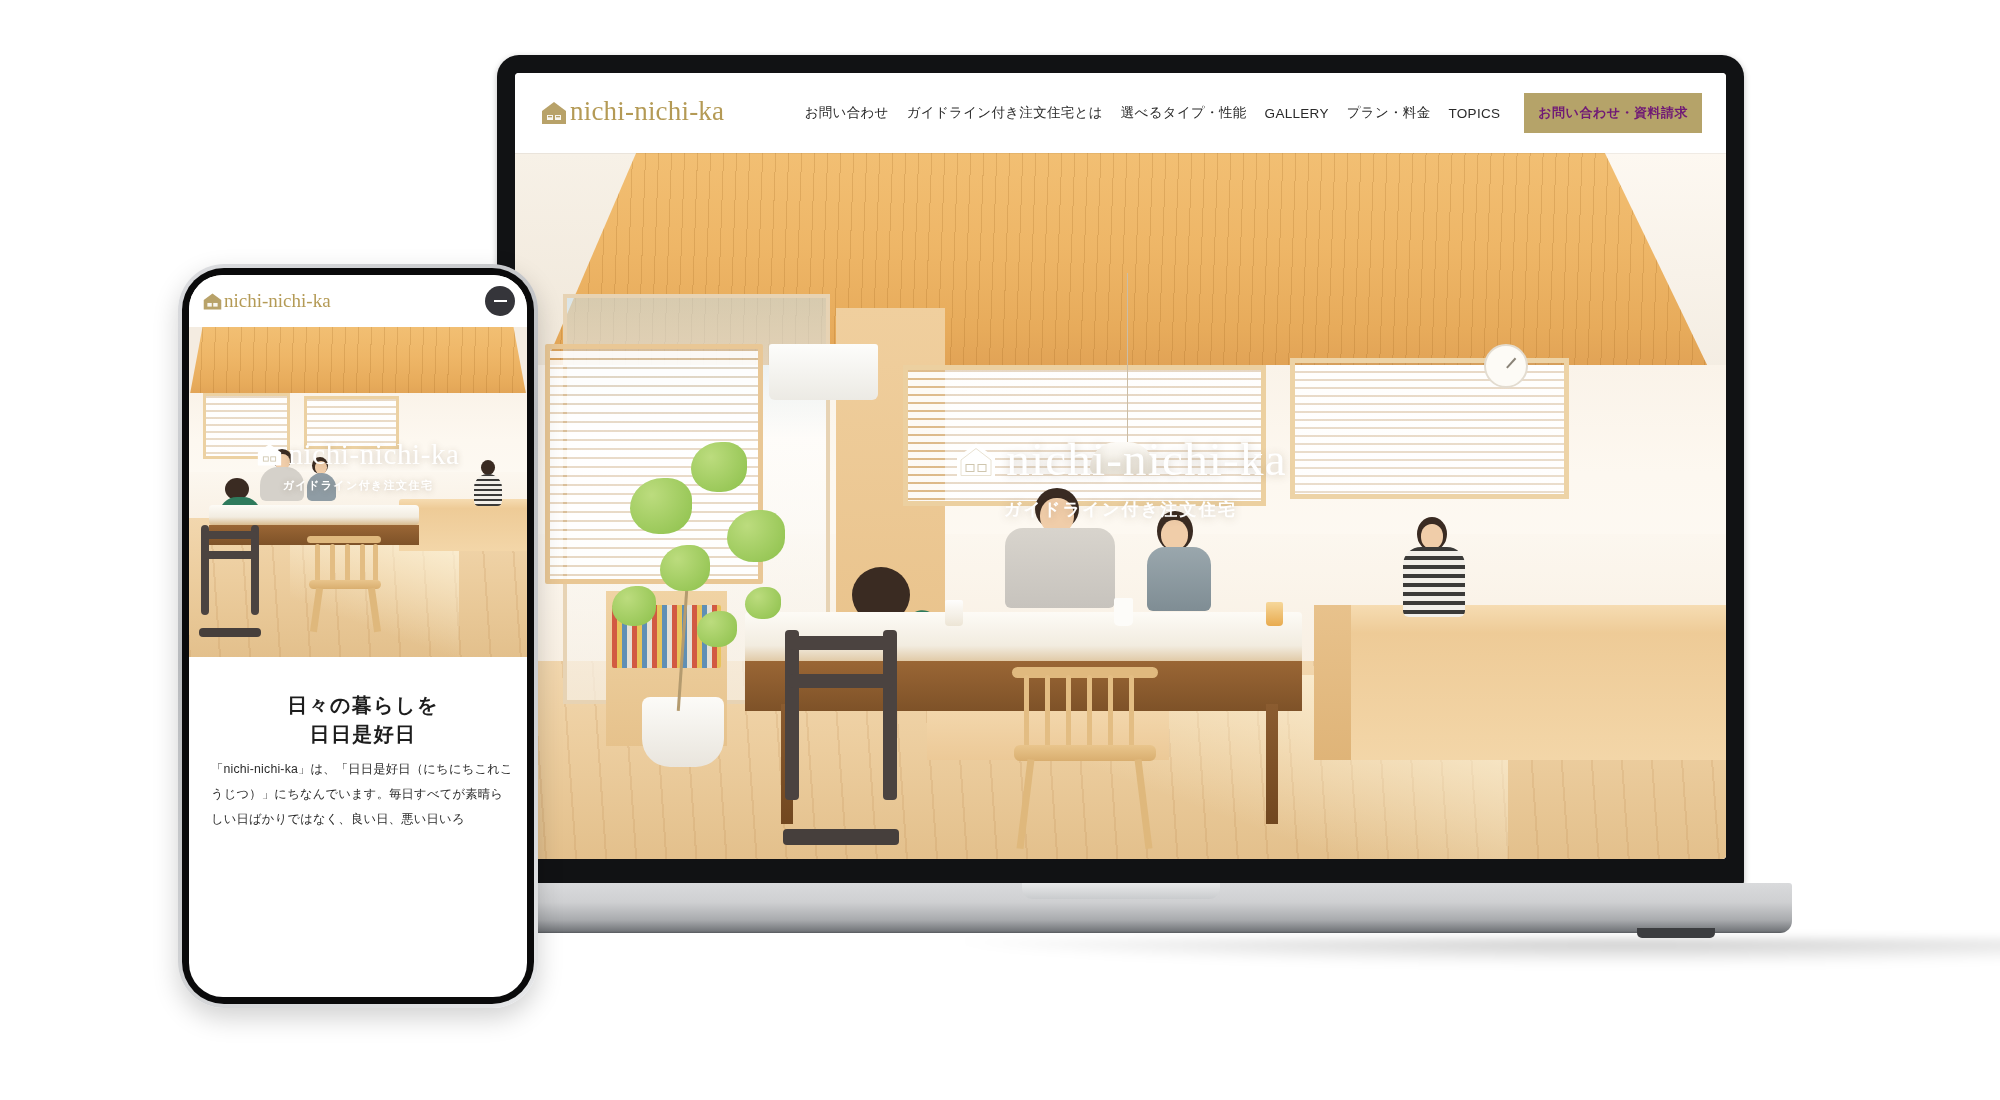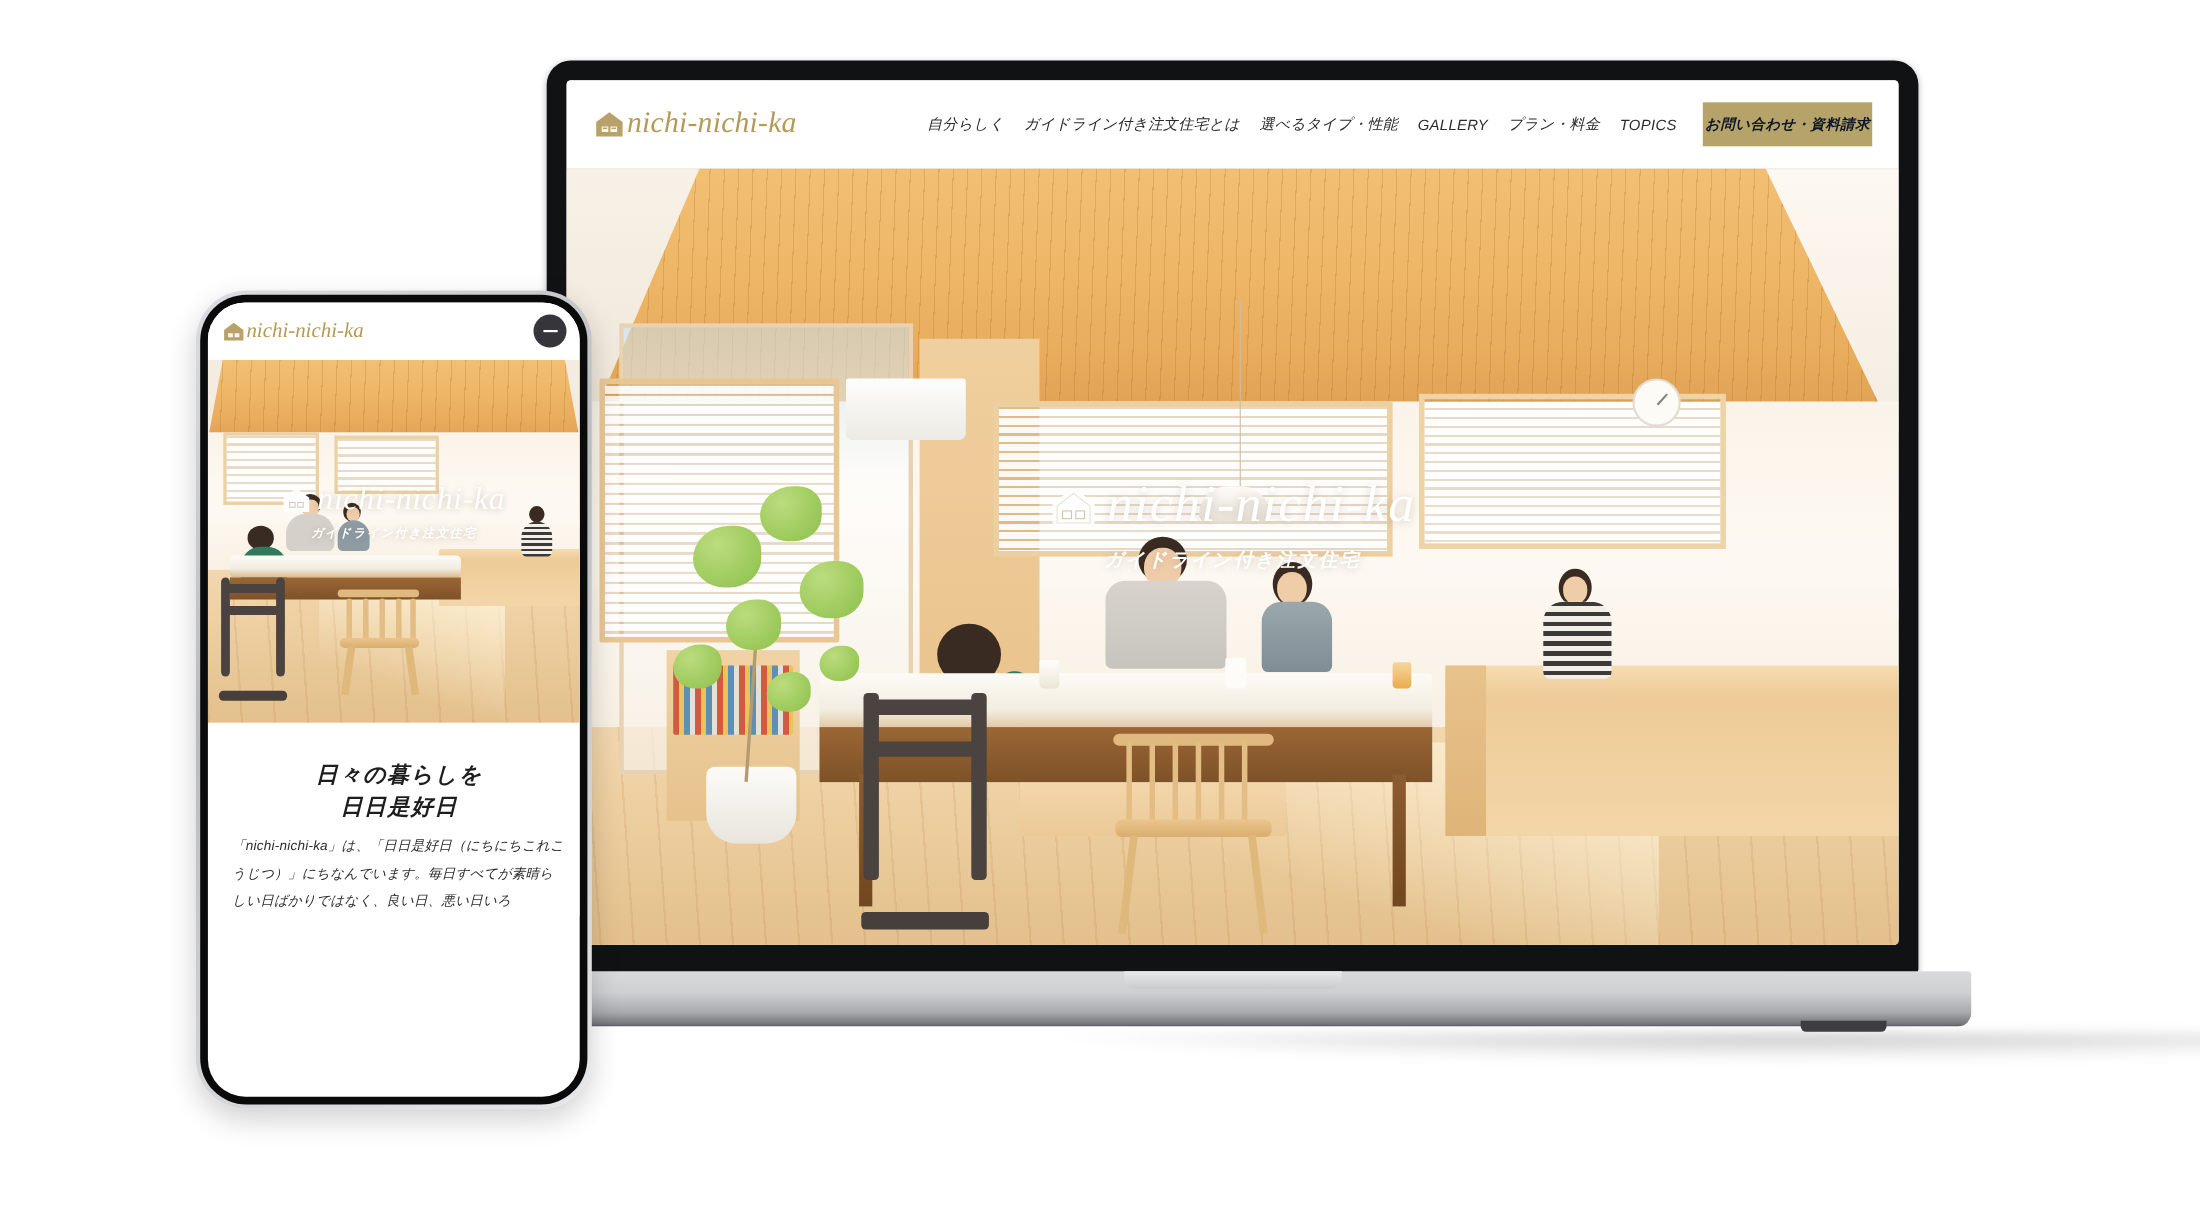--- a/index.html
+++ b/index.html
@@ -2,21 +2,21 @@
 <html lang="ja"><head>
 <meta charset="utf-8">
 <style>
   * { margin:0; padding:0; box-sizing:border-box; }
   html, body {
     width:2000px; height:1100px;
     background:#ffffff;
     font-family:"Liberation Sans", sans-serif;
     overflow:hidden;
   }
-  .stage { position:relative; width:2000px; height:984px; background:#fff;font-style:italic; }
+  .stage { position:relative; width:2000px; height:984px; background:#fff; }
 
   
   .laptop { position:absolute; left:497px; top:55px; width:1247px; height:840px; }
   .laptop-lid {
     position:absolute; left:0; top:0; width:1247px; height:830px;
     background:#111214;
     border-radius:22px 22px 4px 4px;
     padding:18px 18px 26px 18px;
     box-shadow:0 2px 6px rgba(0,0,0,.25);
   }
@@ -56,22 +56,22 @@
     font-family:"Liberation Serif", serif;
     font-size:27px; color:#b49a55; letter-spacing:.2px; line-height:1;
     padding-bottom:3px;
   }
   .dk-nav{ margin-left:auto; display:flex; align-items:center; gap:18px; }
   .dk-nav a{
     font-size:13.5px; color:#2a2a2a; text-decoration:none; white-space:nowrap;
     letter-spacing:.3px;
   }
   .dk-cta{
-    background:#b5a369; color:#0f172a; font-size:13px; font-weight:bold;
-    padding:11px 2px; letter-spacing:.5px; white-space:nowrap; margin-left:6px;
+    background:#b5a369; color:#701a75; font-size:13px; font-weight:bold;
+    padding:11px 14px; letter-spacing:.5px; white-space:nowrap; margin-left:6px;
   }
 
   
   .hero{ position:relative; width:100%; height:calc(100% - 80px); overflow:hidden; background:#f4ece1; }
 
   .ceiling{
     position:absolute; left:0; top:0; width:100%; height:32%;
     background:
       repeating-linear-gradient(92deg, rgba(150,92,22,.20) 0 1px, rgba(0,0,0,0) 1px 13px),
       linear-gradient(180deg,#f2bf73 0%,#eeb667 42%,#e7ab5b 78%,#dfa054 100%);
@@ -348,21 +348,21 @@
                 <rect x="6" y="15" width="6" height="5" fill="#fff" opacity=".9"></rect>
                 <rect x="14" y="15" width="6" height="5" fill="#fff" opacity=".9"></rect>
                 <rect x="7" y="16" width="4" height="1.3" fill="#b8a269"></rect>
                 <rect x="15" y="16" width="4" height="1.3" fill="#b8a269"></rect>
               </svg>
             </span>
             <span class="brand-text">nichi-nichi-ka</span>
           </div>
 
           <nav class="dk-nav">
-            <a href="#">自分らしく</a>
+            <a href="#">お問い合わせ</a>
             <a href="#">ガイドライン付き注文住宅とは</a>
             <a href="#">選べるタイプ・性能</a>
             <a href="#">GALLERY</a>
             <a href="#">プラン・料金</a>
             <a href="#">TOPICS</a>
             <span class="dk-cta">お問い合わせ・資料請求</span>
           </nav>
         </div>
 
         <div class="hero">

